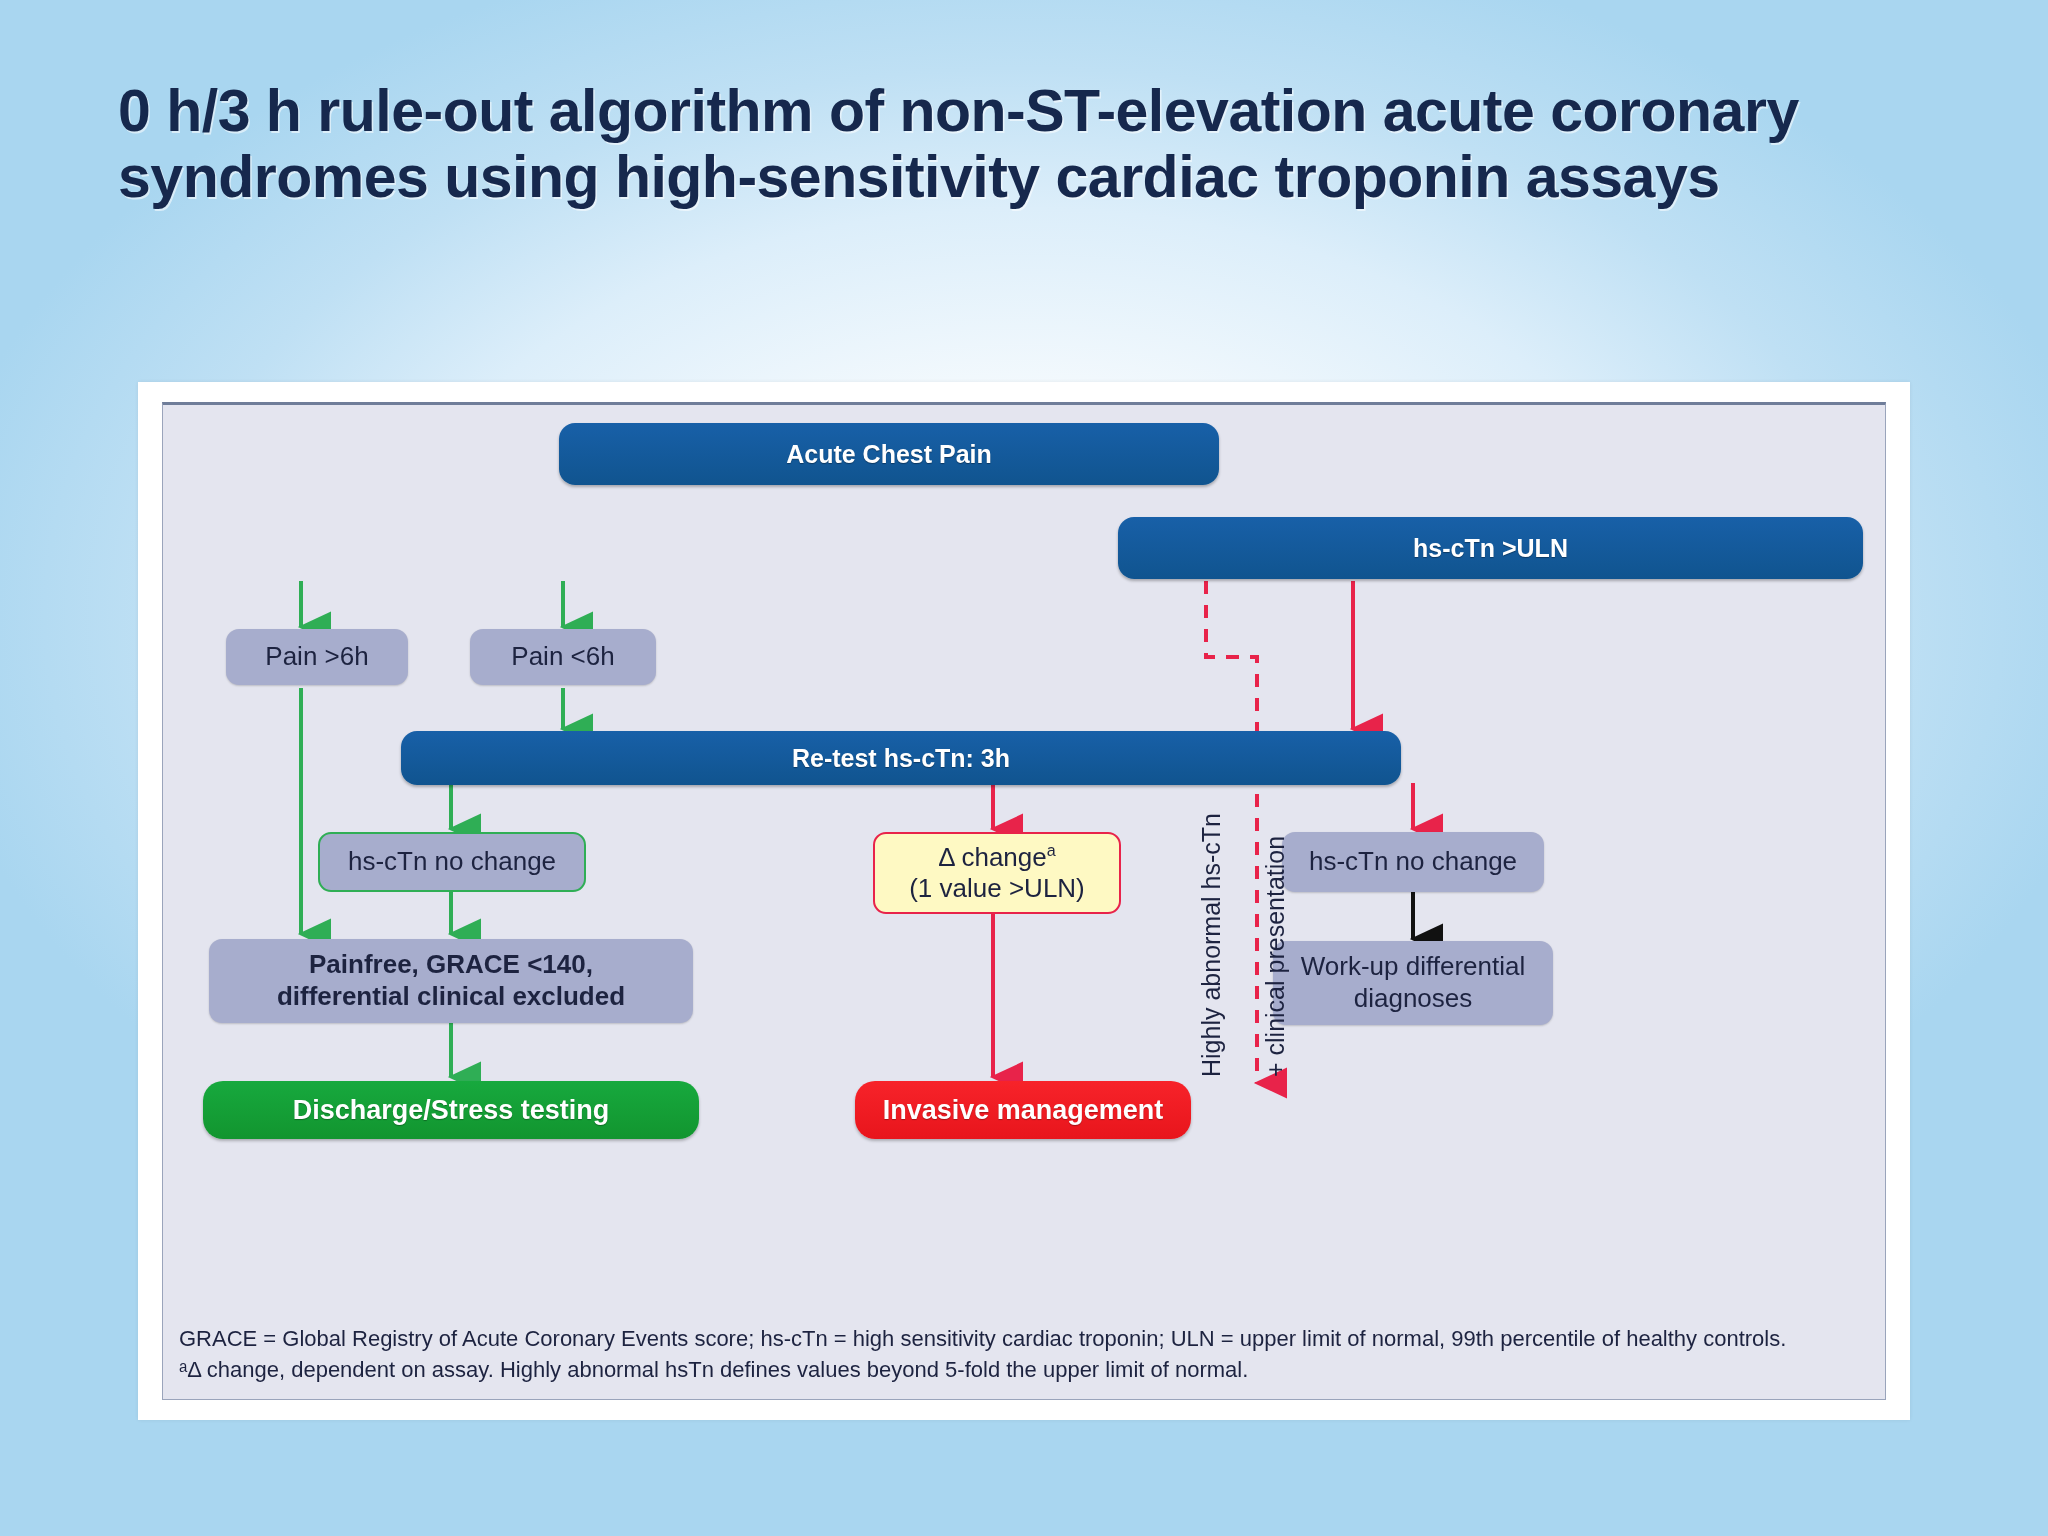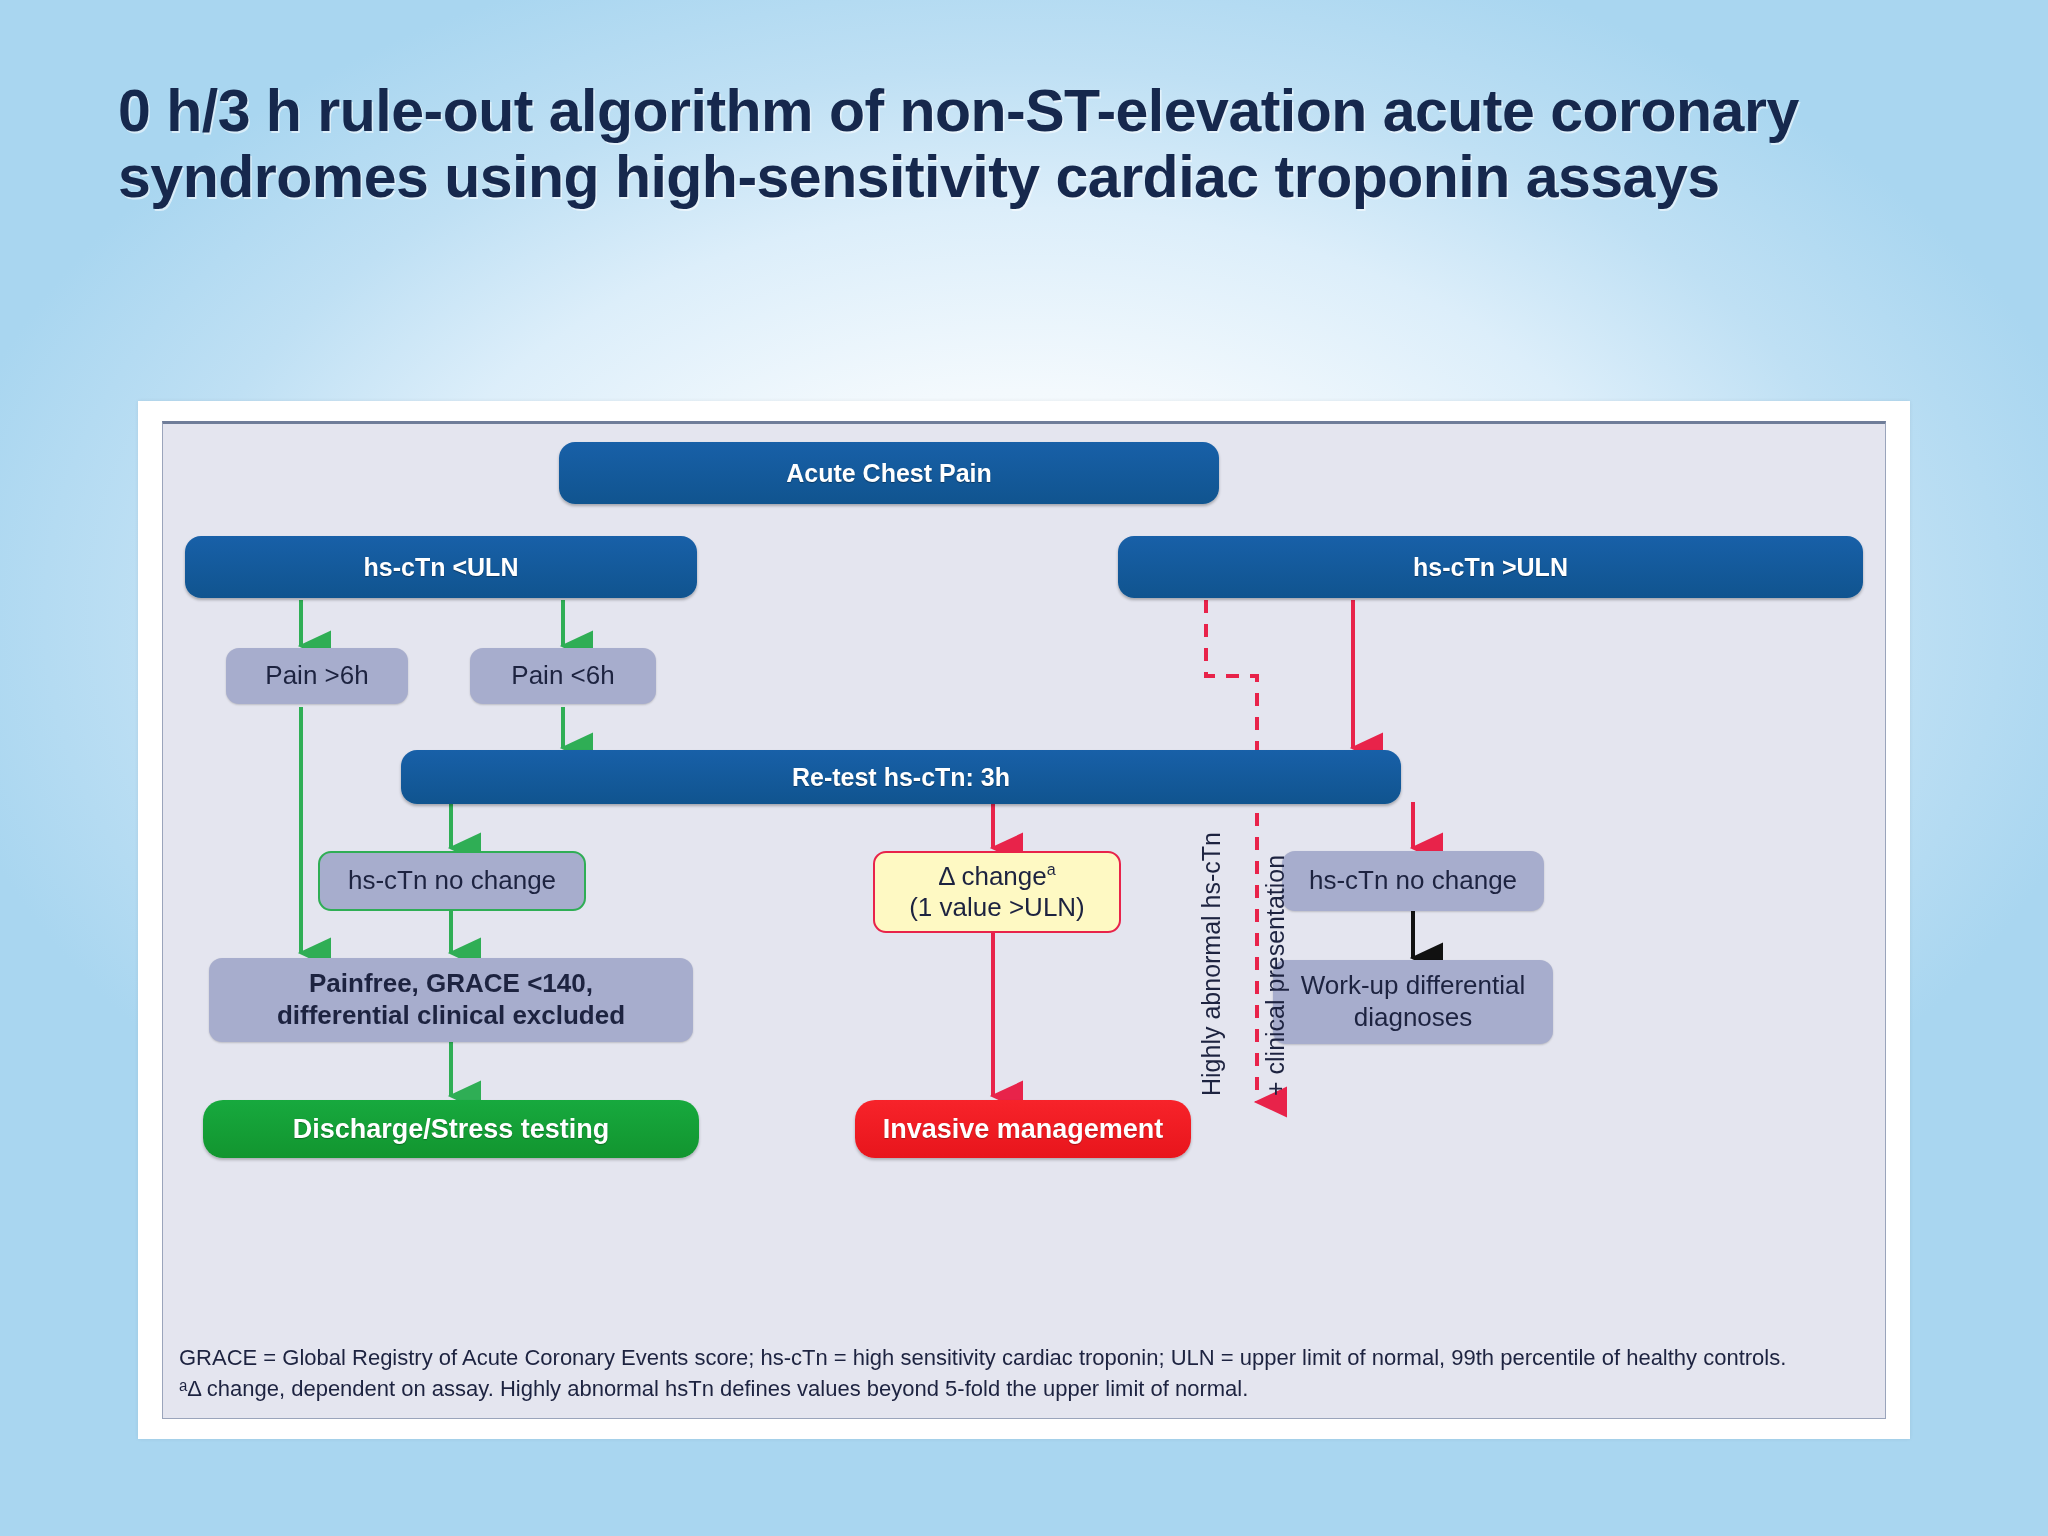--- a/index.html
+++ b/index.html
@@ -33,21 +33,20 @@
 
   
   .figure-frame {
     position: absolute;
     left: 138px;
     top: 382px;
     width: 1772px;
     height: 1038px;
     background: #ffffff;
     box-shadow: 0 0 4px rgba(0,0,0,0.07);
-    margin-top: 19px;
   }
 
   .figure-inner {
     position: absolute;
     left: 24px;
     top: 20px;
     width: 1724px;
     height: 998px;
     background: #e4e5ef;
     border: 1px solid #9aa4bb;
@@ -198,23 +197,20 @@
 
       <line x1="1250" y1="378" x2="1250" y2="424" stroke="#e8234a" stroke-width="4" marker-end="url(#ahRed)"></line>
 
       <line x1="1250" y1="487" x2="1250" y2="534" stroke="#111111" stroke-width="4" marker-end="url(#ahBlack)"></line>
     </svg>
 
     <div class="node node-blue" style="left:396px; top:18px; width:660px; height:62px;">
       <span>Acute Chest Pain</span>
     </div>
 
-    <div class="node node-blue" style="left:22px; top:112px; width:512px; height:62px;">
-      <span>hs-cTn &lt;ULN</span>
-    </div>
 
     <div class="node node-blue" style="left:955px; top:112px; width:745px; height:62px;">
       <span>hs-cTn &gt;ULN</span>
     </div>
 
     <div class="node node-lav" style="left:63px; top:224px; width:182px; height:56px;">
       <span>Pain &gt;6h</span>
     </div>
 
     <div class="node node-lav" style="left:307px; top:224px; width:186px; height:56px;">

